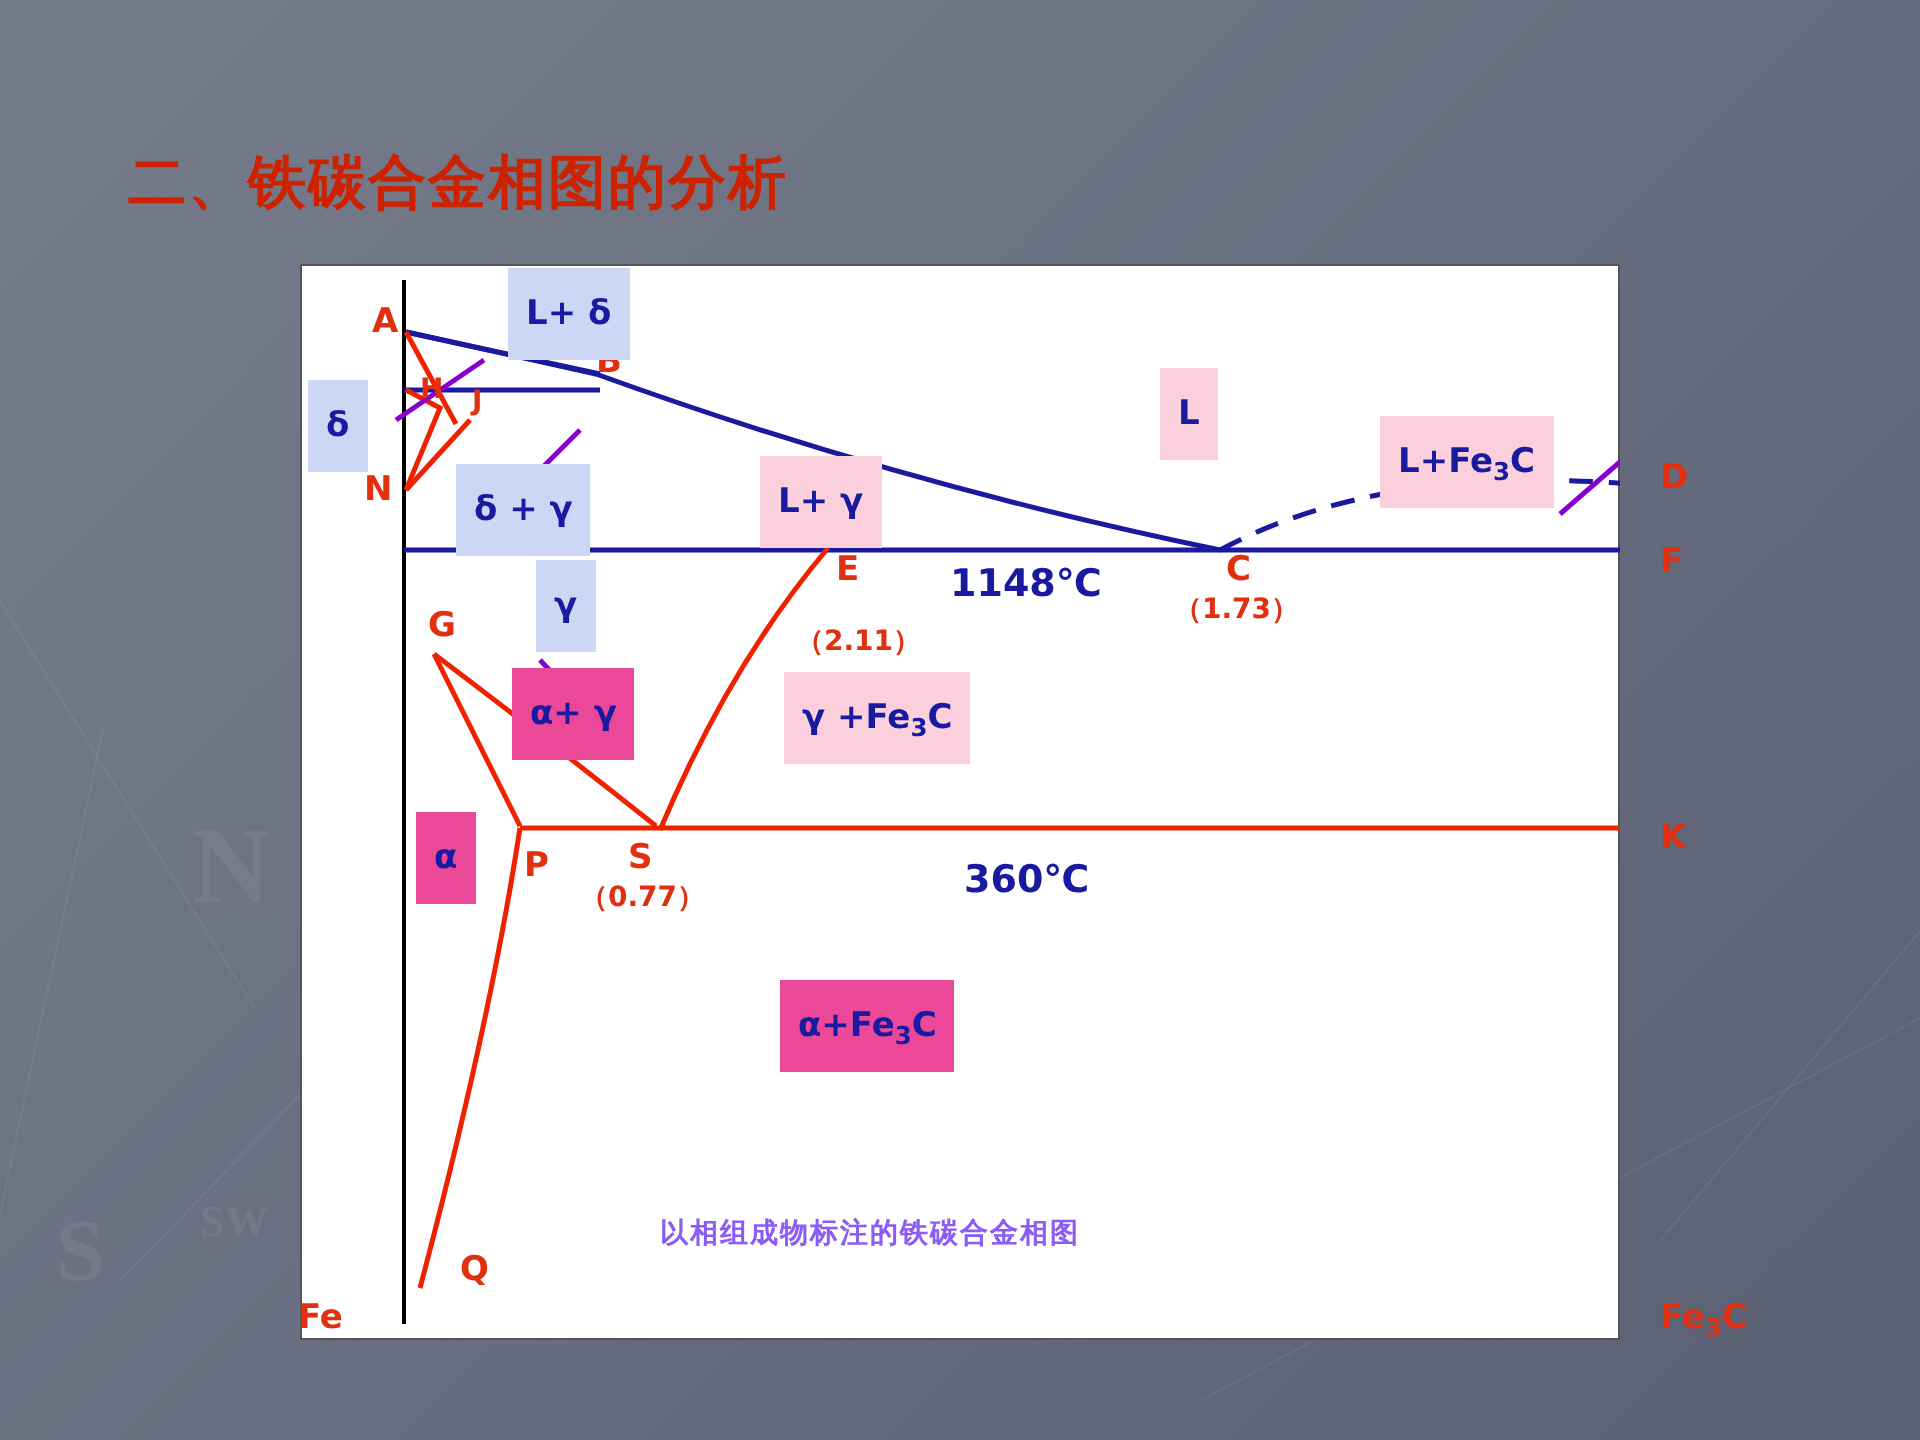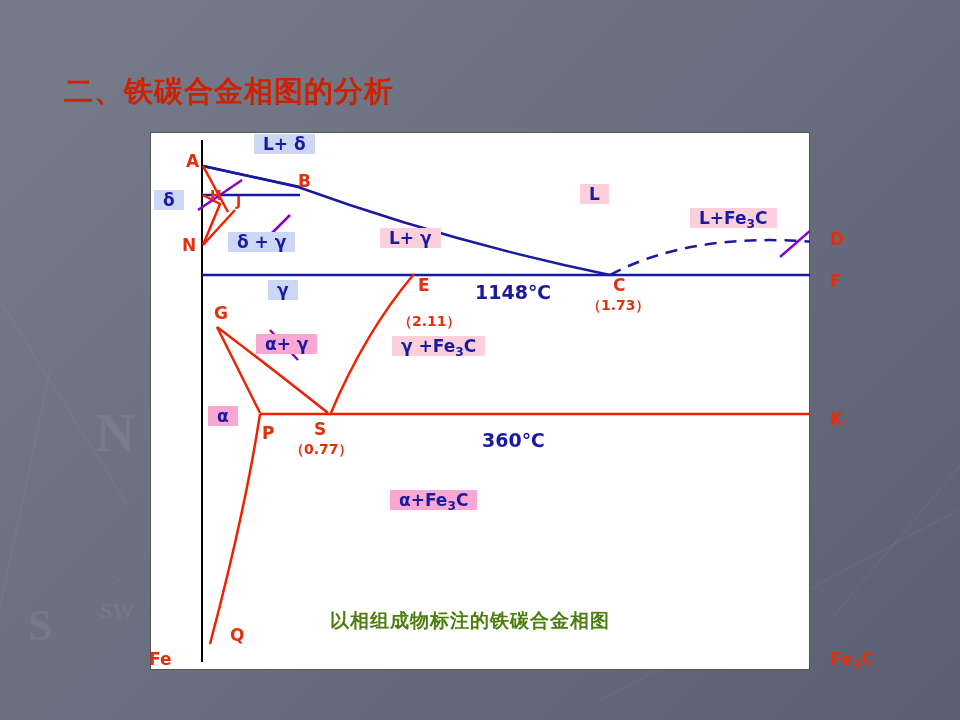--- a/index.html
+++ b/index.html
@@ -134,39 +134,39 @@
   }
   .pt-small {
     color: #e03010;
     font-size: 14px;
   }
   .temp {
     color: #1a1aa0;
     font-size: 19px;
   }
   .caption {
-    color: #4d7c0f;
-    font-size: 19px;
+    color: #8b5cf6;
+    font-size: 14px;
     font-family: "DejaVu Sans", sans-serif;
     font-weight: bold;
     letter-spacing: 1px;
   }
   
   .box {
     position: absolute;
     white-space: nowrap;
     font-family: "DejaVu Sans", sans-serif;
     font-weight: bold;
     color: #1a1aa0;
-    padding: 0 9px;
+    padding: 13px 9px;
     font-size: 17px;
   }
   .box-blue { background: #ccd6f5; }
   .box-pink { background: #fbd0dc; }
-  .box-green { background: #f9a8d4; }
+  .box-green { background: #ec4899; }
   sub { font-size: 0.72em; vertical-align: baseline; position: relative; top: 4px; }
 </style>
 </head>
 <body>
 
 <div id="slide">
 
   <div class="wm wm-compass"></div>
   <div class="wm wm-diag1"></div>
   <div class="wm wm-diag2"></div>

